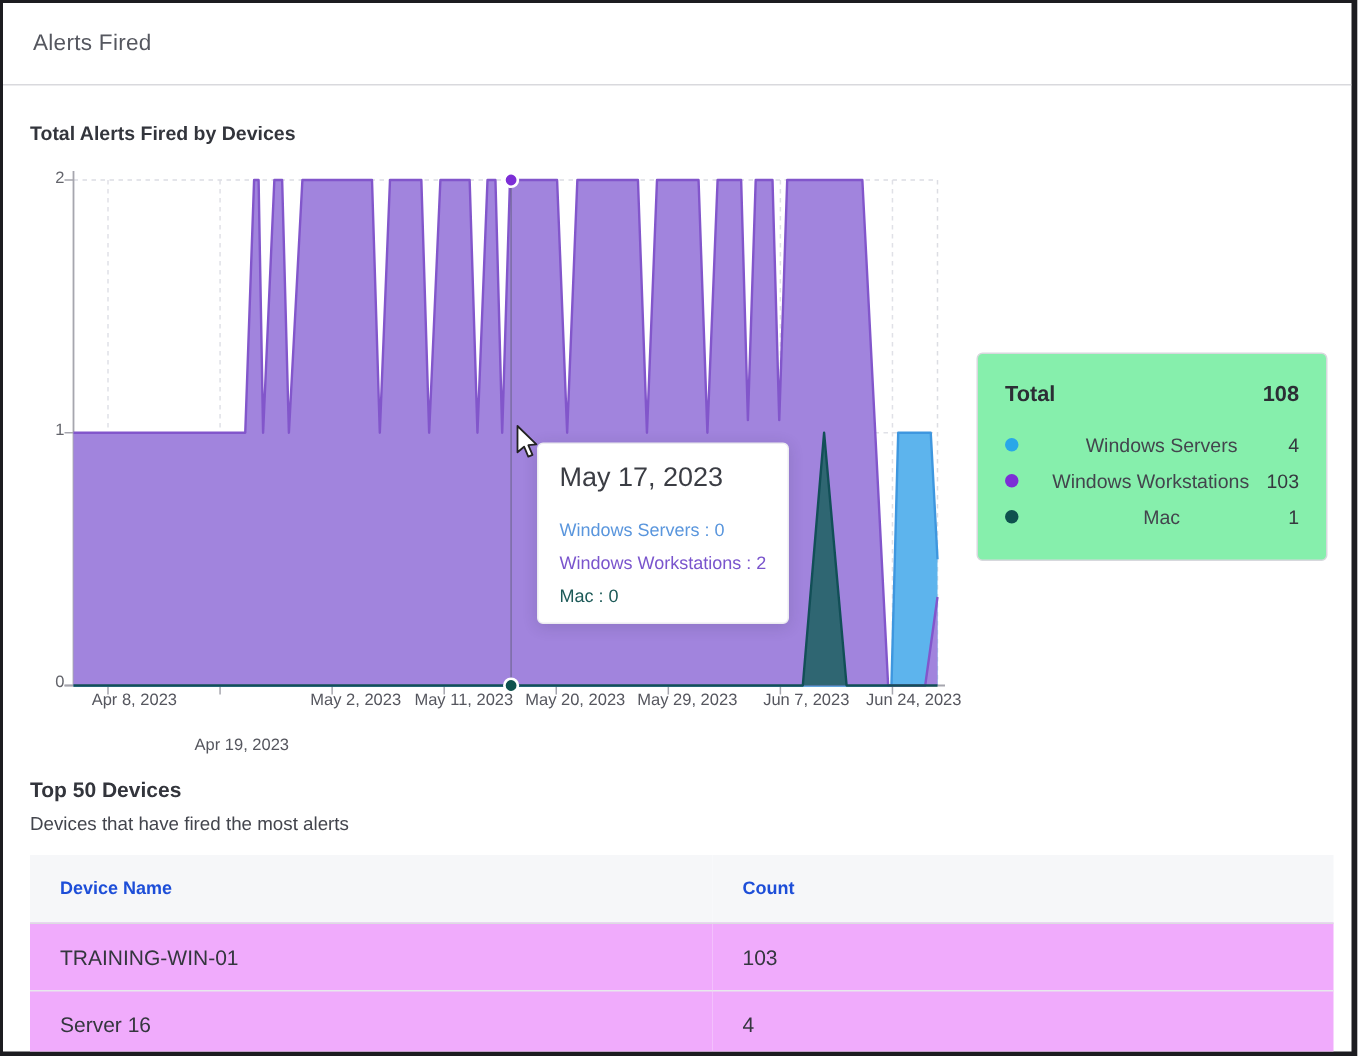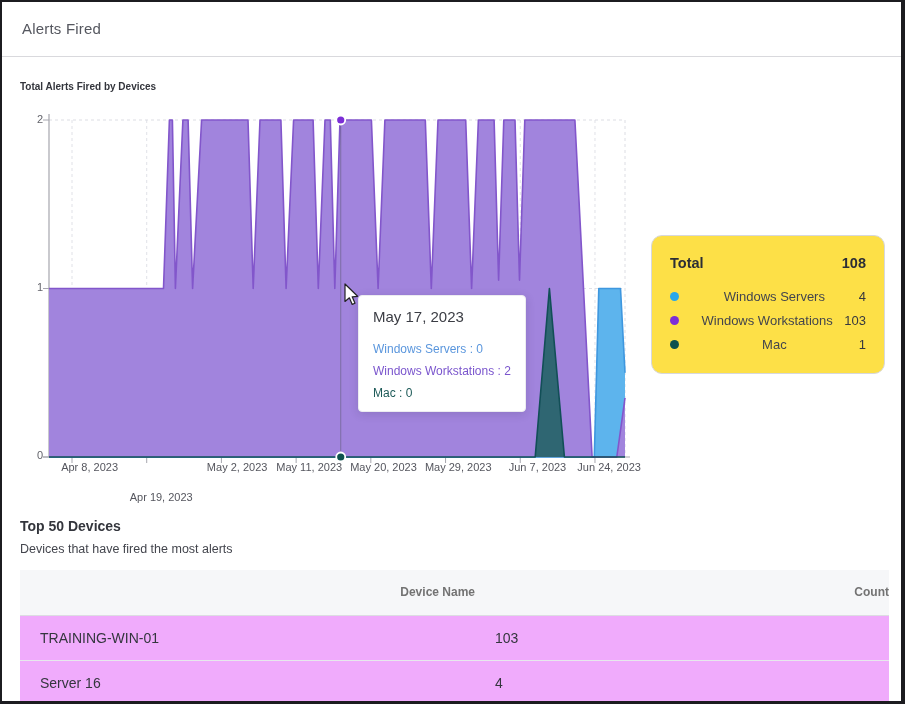--- a/index.html
+++ b/index.html
@@ -9,52 +9,52 @@
     position:relative; width:905px; height:704px; background:#ffffff;
     border:2px solid #1c1c20; border-right-width:4px; border-bottom-width:3px;
     overflow:hidden;
   }
   
   #page-header { position:absolute; left:0; top:0; width:100%; height:55px;
     border-bottom:1px solid #d9d9dd; }
   #page-title { position:absolute; left:20px; top:18px; font-size:15px;
     color:#55575f; letter-spacing:.2px; }
   
-  .section-title { position:absolute; left:18px; font-size:10px; font-weight:bold; color:#33353c; }
+  .section-title { position:absolute; left:18px; font-size:13px; font-weight:bold; color:#33353c; }
   #chart-title { top:79px; }
   #table-title { top:516px; font-size:14px; }
   #table-subtitle { position:absolute; left:18px; top:540px; font-size:12.5px; color:#43454d; }
   
   #chart-svg { position:absolute; left:0; top:0; }
   .y-label { position:absolute; width:24px; left:17px; text-align:right;
     font-size:11px; color:#63646b; }
   .x-label { position:absolute; width:92px; top:459px; text-align:right;
     font-size:11px; color:#55565e; white-space:nowrap; }
   
   #chart-tooltip { position:absolute; left:356px; top:293px; background:#ffffff;
     border:1px solid #ececf0; border-radius:4px; padding:12px 14px 11px 14px;
     box-shadow:0 2px 10px rgba(40,40,60,.16); white-space:nowrap; z-index:5; }
-  #tooltip-date { font-size:15px; color:#3b3d44; margin-bottom:13px; }
+  #tooltip-date { font-size:18px; color:#3b3d44; margin-bottom:13px; }
   .tt-line { font-size:12px; margin-top:8px; }
   
   #cursor { position:absolute; left:340px; top:281px; z-index:6; }
   
   #legend-card { position:absolute; left:649px; top:233px; width:234px; height:139px;
-    border:1px solid #d7d8dd; border-radius:11px; background:#fde047; padding:19px 18px 0 18px; }
+    border:1px solid #d7d8dd; border-radius:4px; background:#86efac; padding:19px 18px 0 18px; }
   #legend-total-row { display:flex; justify-content:space-between; align-items:center;
     font-size:14.5px; font-weight:bold; color:#2c2e35; margin-bottom:13px; }
   .legend-item { display:flex; align-items:center; height:24px; cursor:pointer;text-align:center; }
   .legend-dot { width:9px; height:9px; border-radius:50%; margin-right:11px; flex:none; }
   .legend-label { font-size:13px; color:#43454d; flex:1; }
   .legend-value { font-size:13px; color:#36383f; }
   
   #top-devices-table { position:absolute; left:18px; top:568px; width:869px;
     border-collapse:collapse; table-layout:fixed; }
-  #top-devices-table th { background:#f6f7f9; text-align:right; font-size:12px;
-    color:#737373; font-weight:bold; height:45px; padding-left:20px;
+  #top-devices-table th { background:#f6f7f9; text-align:left; font-size:12px;
+    color:#1d4ed8; font-weight:bold; height:45px; padding-left:20px;
     border-bottom:1px solid #dcdde2; }
   #top-devices-table td { font-size:14px; color:#34363e; height:45px;
     padding-left:20px; border-bottom:1px solid #e7e8ec; background:#f0abfc; }
   #top-devices-table .col-device { width:455px; }
 </style>
 </head>
 <body>
 
 <div id="frame">
 

